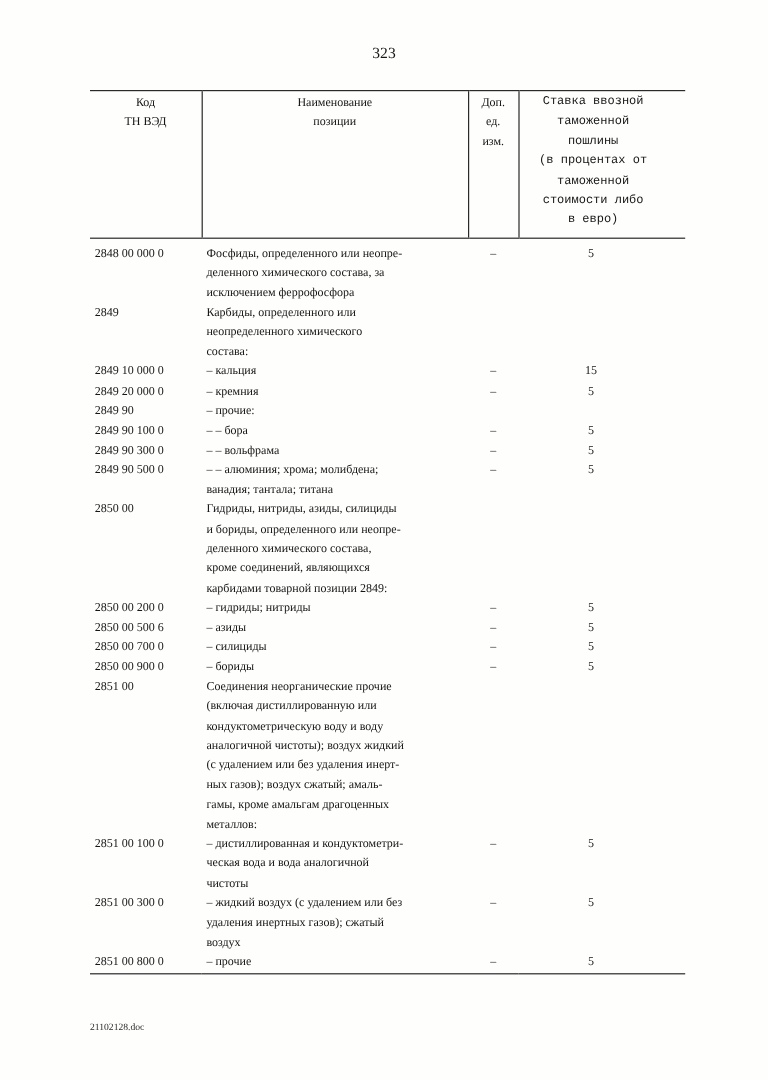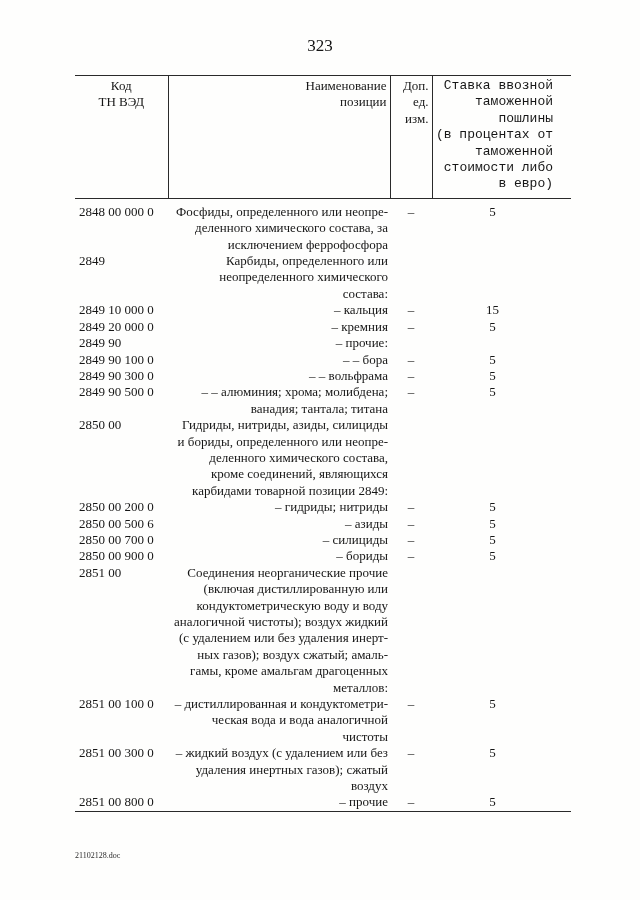--- a/index.html
+++ b/index.html
@@ -13,59 +13,59 @@
     overflow: hidden;
   }
   .page { position: absolute; inset: 0; }
 
   .page-number {
     position: absolute;
     top: 36px;
     left: 0;
     width: 100%;
     text-align: center;
-    font-size: 17px;
+    font-size: 13px;
   }
 
   table.tariff {
     position: absolute;
     top: 75px;
     left: 75px;
     width: 496px;
     border-collapse: collapse;
     table-layout: fixed;
-    font-size: 13px;
+    font-size: 10px;
     line-height: 16.4px;
     border-bottom: 1px solid #2a2a2a;
   }
   col.c-code { width: 93px; }
   col.c-name { width: 222px; }
   col.c-unit { width: 42px; }
   col.c-rate { width: 139px; }
 
   thead th {
     font-weight: normal;
     text-align: center;
     vertical-align: top;
     border-top: 1px solid #2a2a2a;
     border-bottom: 1px solid #2a2a2a;
     padding: 2px 3px 5px 3px;
     white-space: pre;
   }
-  thead th + th { border-left: 1px solid #2a2a2a; text-align: right; }
+  thead th + th { border-left: 1px solid #2a2a2a; }
   thead th.rate { padding-right: 18px; font-family: Liberation Mono, monospace; }
 
   tbody td {
     vertical-align: top;
     padding: 0 2px;
     white-space: pre;
   }
   tbody tr:first-child td { padding-top: 5px; }
   td.code { padding-left: 4px; }
-  td.name { padding-left: 4px; text-align: right; }
+  td.name { padding-left: 4px; }
   td.unit { text-align: center; }
   td.rate { text-align: center; padding-right: 20px; }
 
   .doc-footer {
     position: absolute;
     left: 75px;
     top: 851px;
     font-size: 8px;
     color: #2a2a2a;
   }

